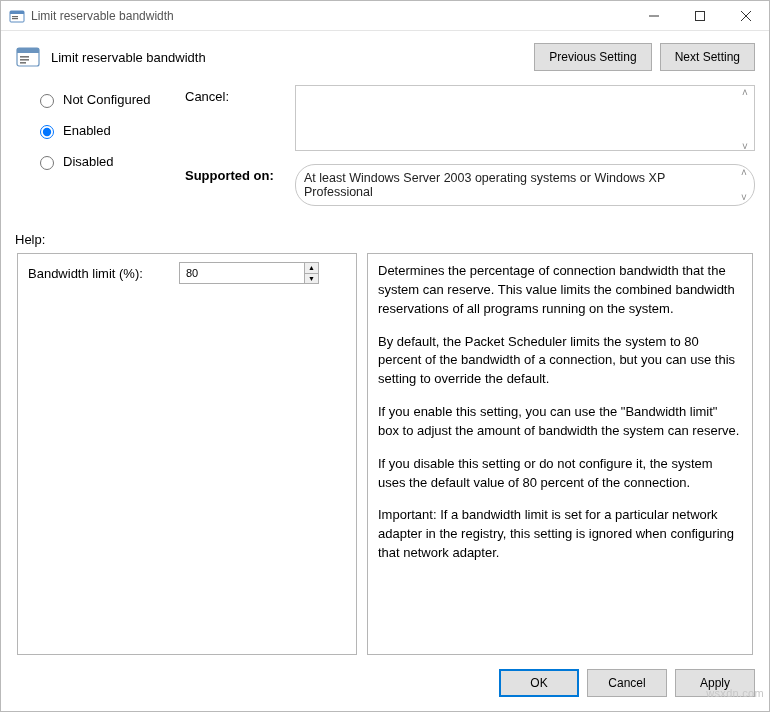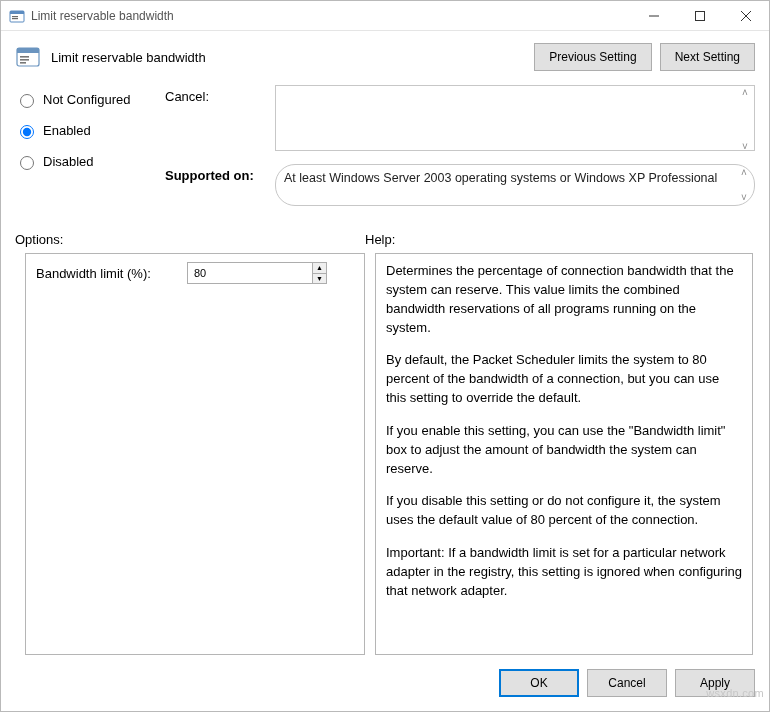--- a/index.html
+++ b/index.html
@@ -68,20 +68,21 @@
   .btn.primary { border: 2px solid #0078d7; padding: 5px 13px; }
 
   
   .config {
     display: grid;
     grid-template-columns: 150px 110px 1fr;
     column-gap: 0;
     row-gap: 10px;
     padding: 0 14px 12px 14px;
     align-items: start;
+    margin-left: 20px;
   }
   .radio-stack {
     grid-row: 1 / span 3;
     grid-column: 1;
     display: flex;
     flex-direction: column;
     gap: 14px;
     padding-top: 6px;
   }
   .radio-stack label {
@@ -132,21 +133,20 @@
   .section-labels .opts-lbl { width: 350px; }
   .section-labels .help-lbl { flex: 1; }
 
   
   .panes {
     display: flex;
     gap: 10px;
     padding: 0 16px;
     flex: 1;
     min-height: 0;
-    margin-left: 8px;
   }
   .pane {
     border: 1px solid #b5b5b5;
     background: #fff;
     padding: 8px 10px;
     overflow: auto;
   }
   .pane.options { width: 340px; }
   .pane.help { flex: 1; font-size: 13px; line-height: 1.45; }
   .pane.help p { margin: 0 0 14px 0; }
@@ -279,21 +279,20 @@
       <div class="supported-box">
         <span>At least Windows Server 2003 operating systems or Windows XP Professional</span>
         <span class="scroll-hint top">˄</span>
         <span class="scroll-hint bot">˅</span>
       </div>
     </div>
 
   </div>
 
   <div class="section-labels">
-    <div class="opts-lbl">Options:</div>
     <div class="help-lbl">Help:</div>
   </div>
 
   <div class="panes">
     <div class="pane options">
       <div class="opt-row">
         <span class="opt-lbl">Bandwidth limit (%):</span>
         <div class="spinner">
           <input type="text" value="80" style="">
           <div class="spinbtns">

